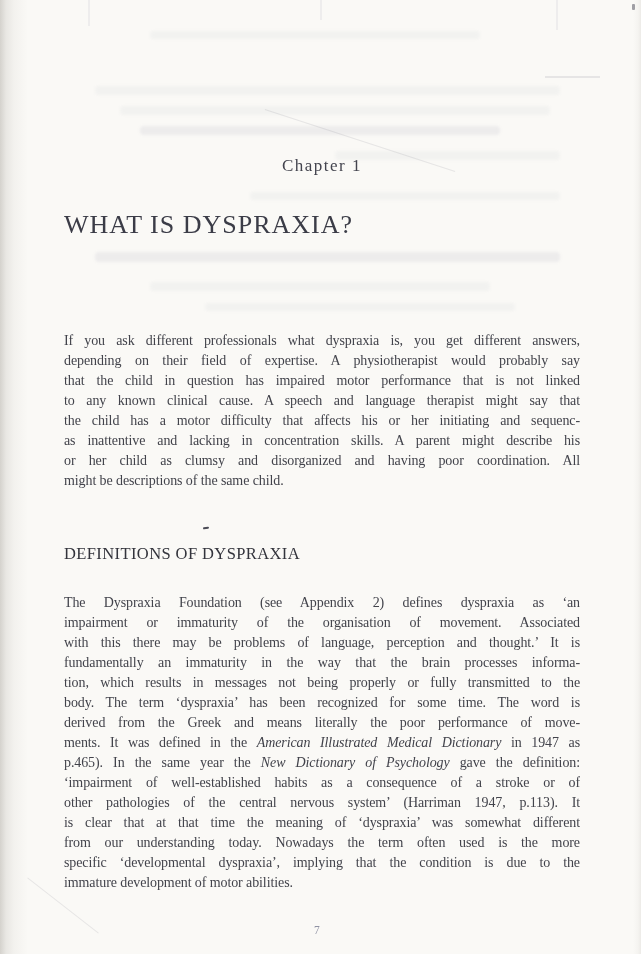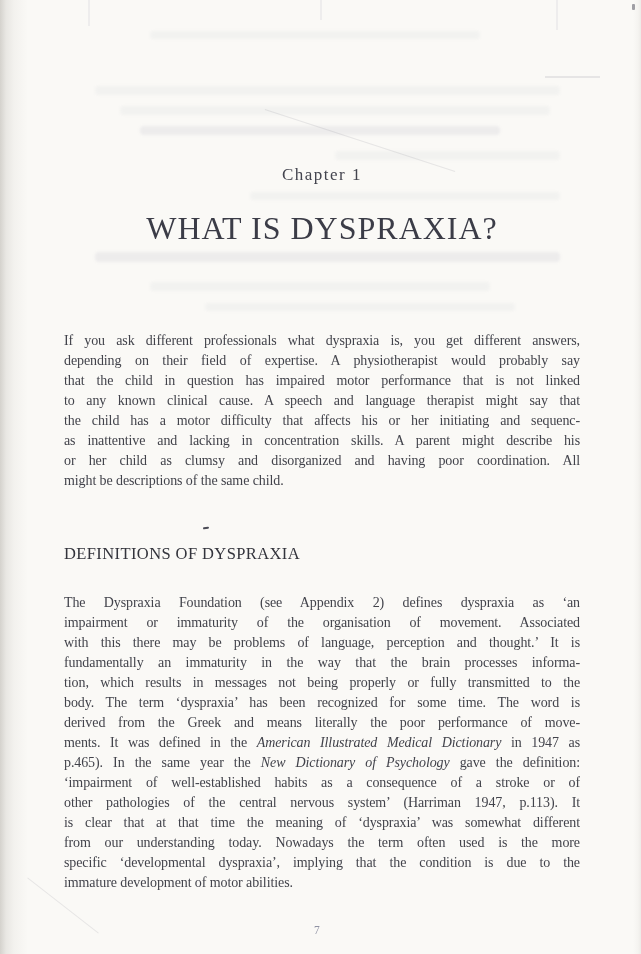--- a/index.html
+++ b/index.html
@@ -42,28 +42,26 @@
     border-radius: 1px;
   }
   
   .chapter {
     position: absolute;
     left: 64px; width: 516px; top: 156px;
     text-align: center;
     font-size: 17px;
     letter-spacing: 1.5px;
     color: #43444e;
-    margin-top: 9px;
   }
   .title {
     position: absolute;
     left: 64px; width: 516px; top: 210px;
     margin: 0;
-    text-align: center;
-    font-size: 32px;
+    font-size: 26px;
     font-weight: normal;
     letter-spacing: 1px;
     color: #3b3c47;
   }
   .para {
     position: absolute;
     left: 64px; width: 516px;
     font-size: 14px;
     letter-spacing: -0.1px;
     color: #42434b;

